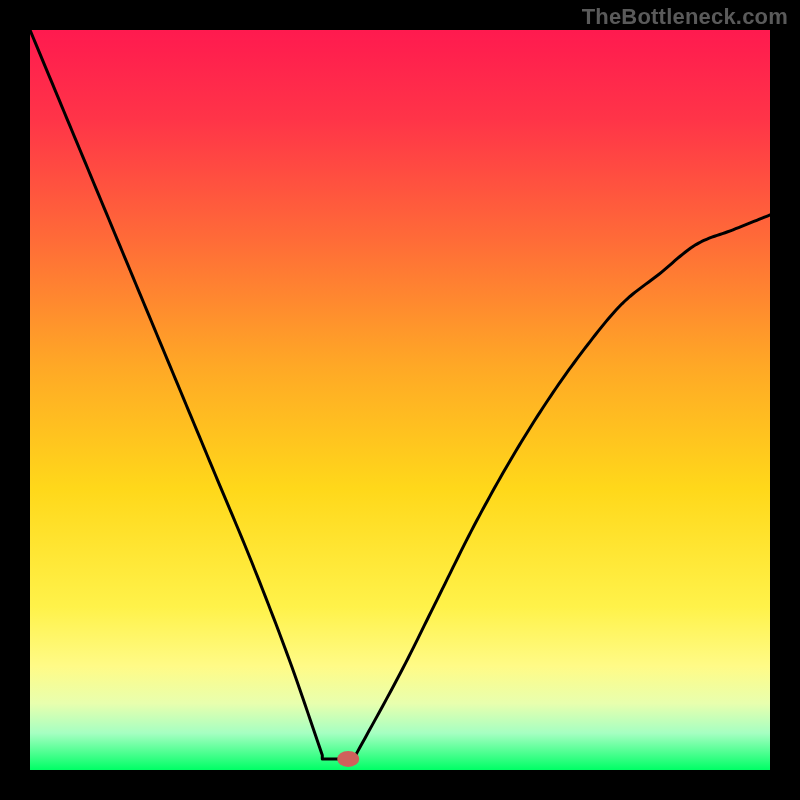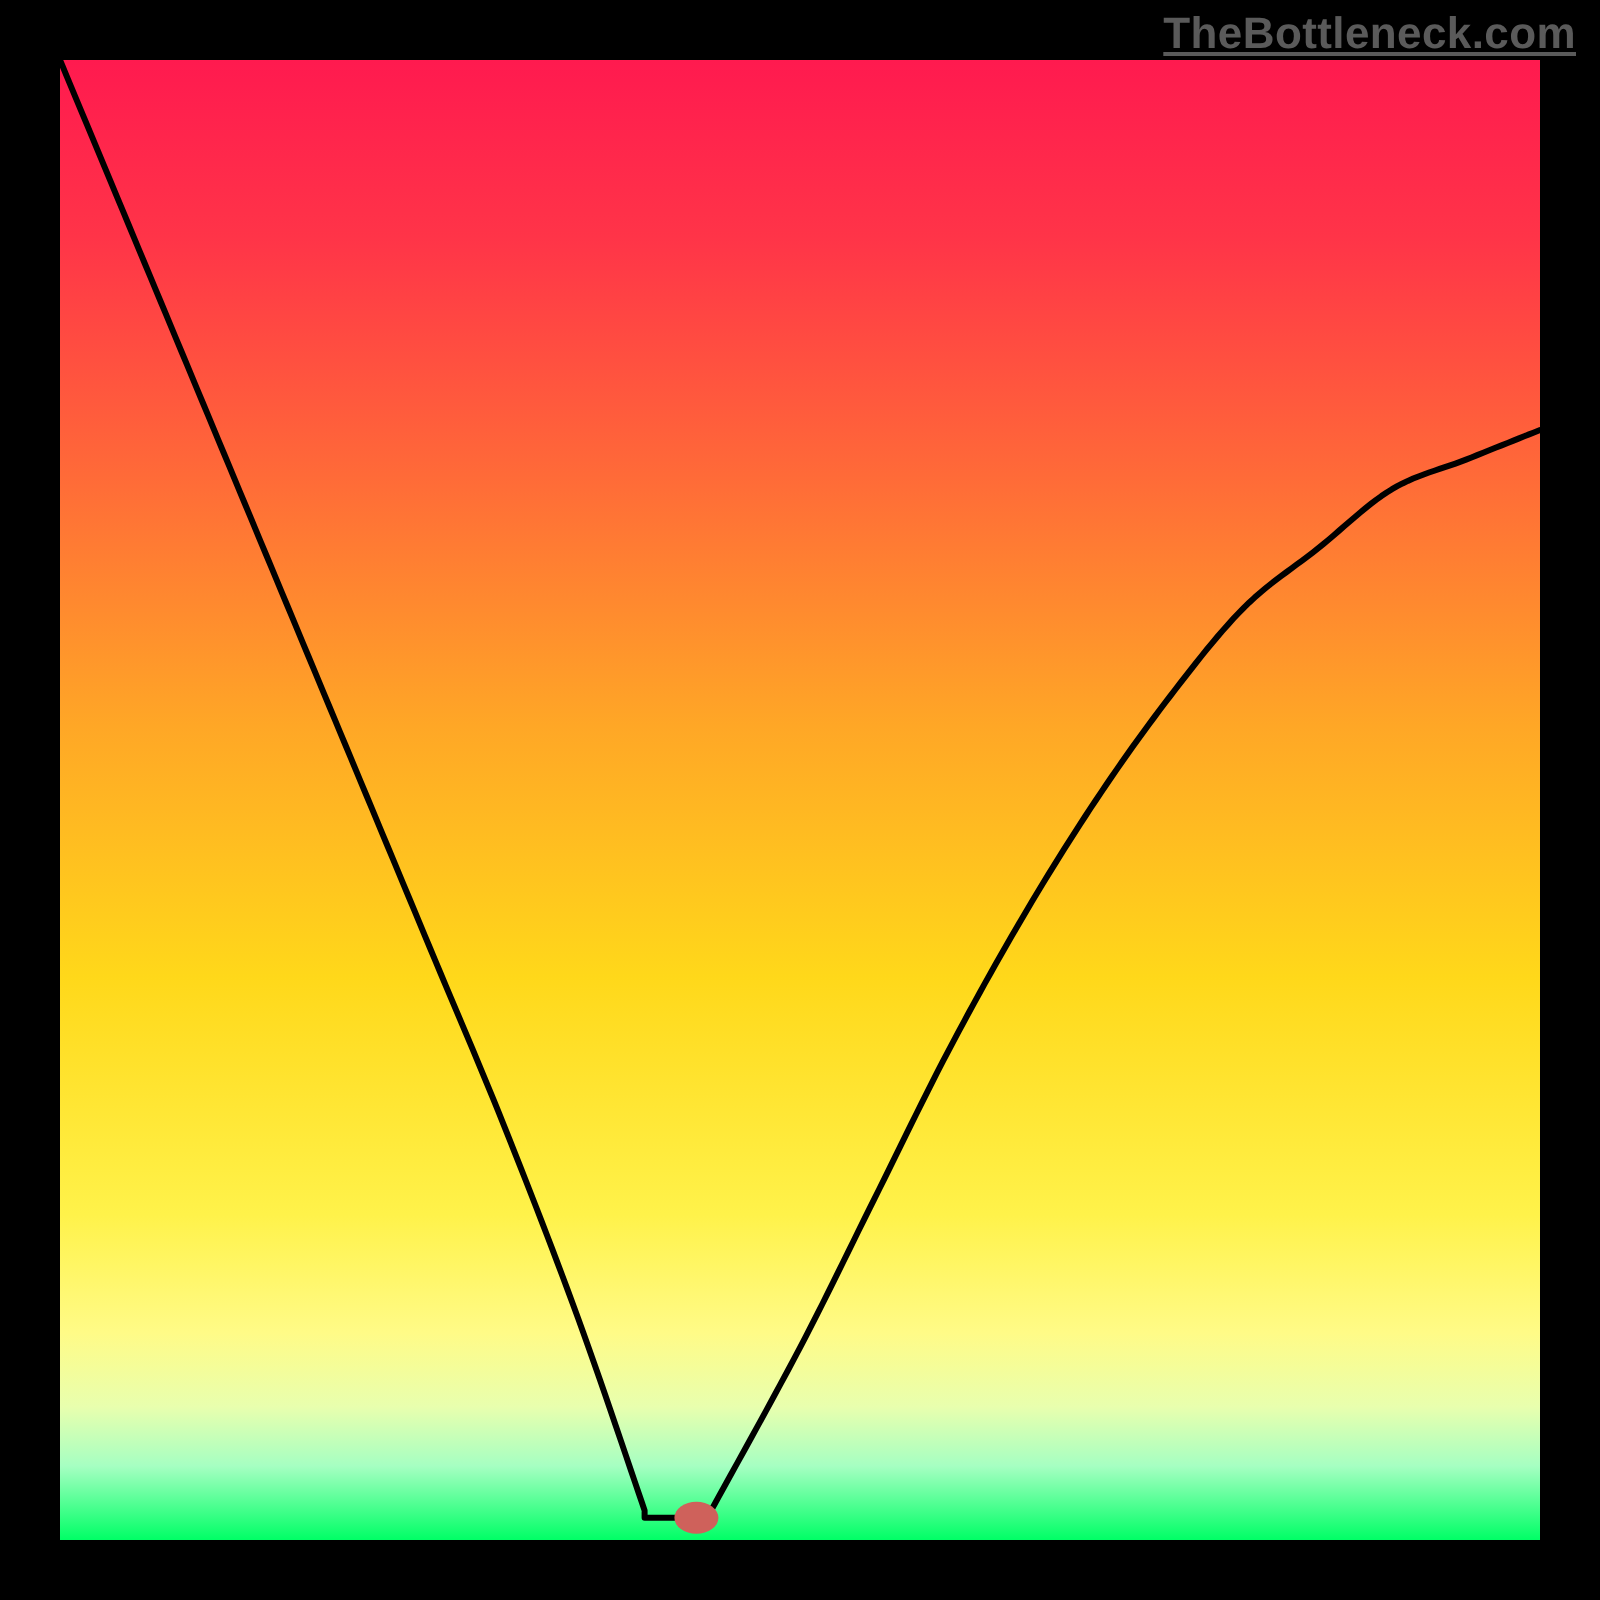--- a/index.html
+++ b/index.html
@@ -19,21 +19,20 @@
   }
   .watermark {
     position: absolute;
     top: 4px;
     right: 12px;
     font-size: 22px;
     font-weight: 600;
     color: #5a5a5a;
     letter-spacing: 0.2px;
     z-index: 5;
-    text-decoration: underline;
   }
   .plot-area {
     position: absolute;
     left: 30px;
     top: 30px;
     width: 740px;
     height: 740px;
     overflow: hidden;
   }
   .plot-area svg {

